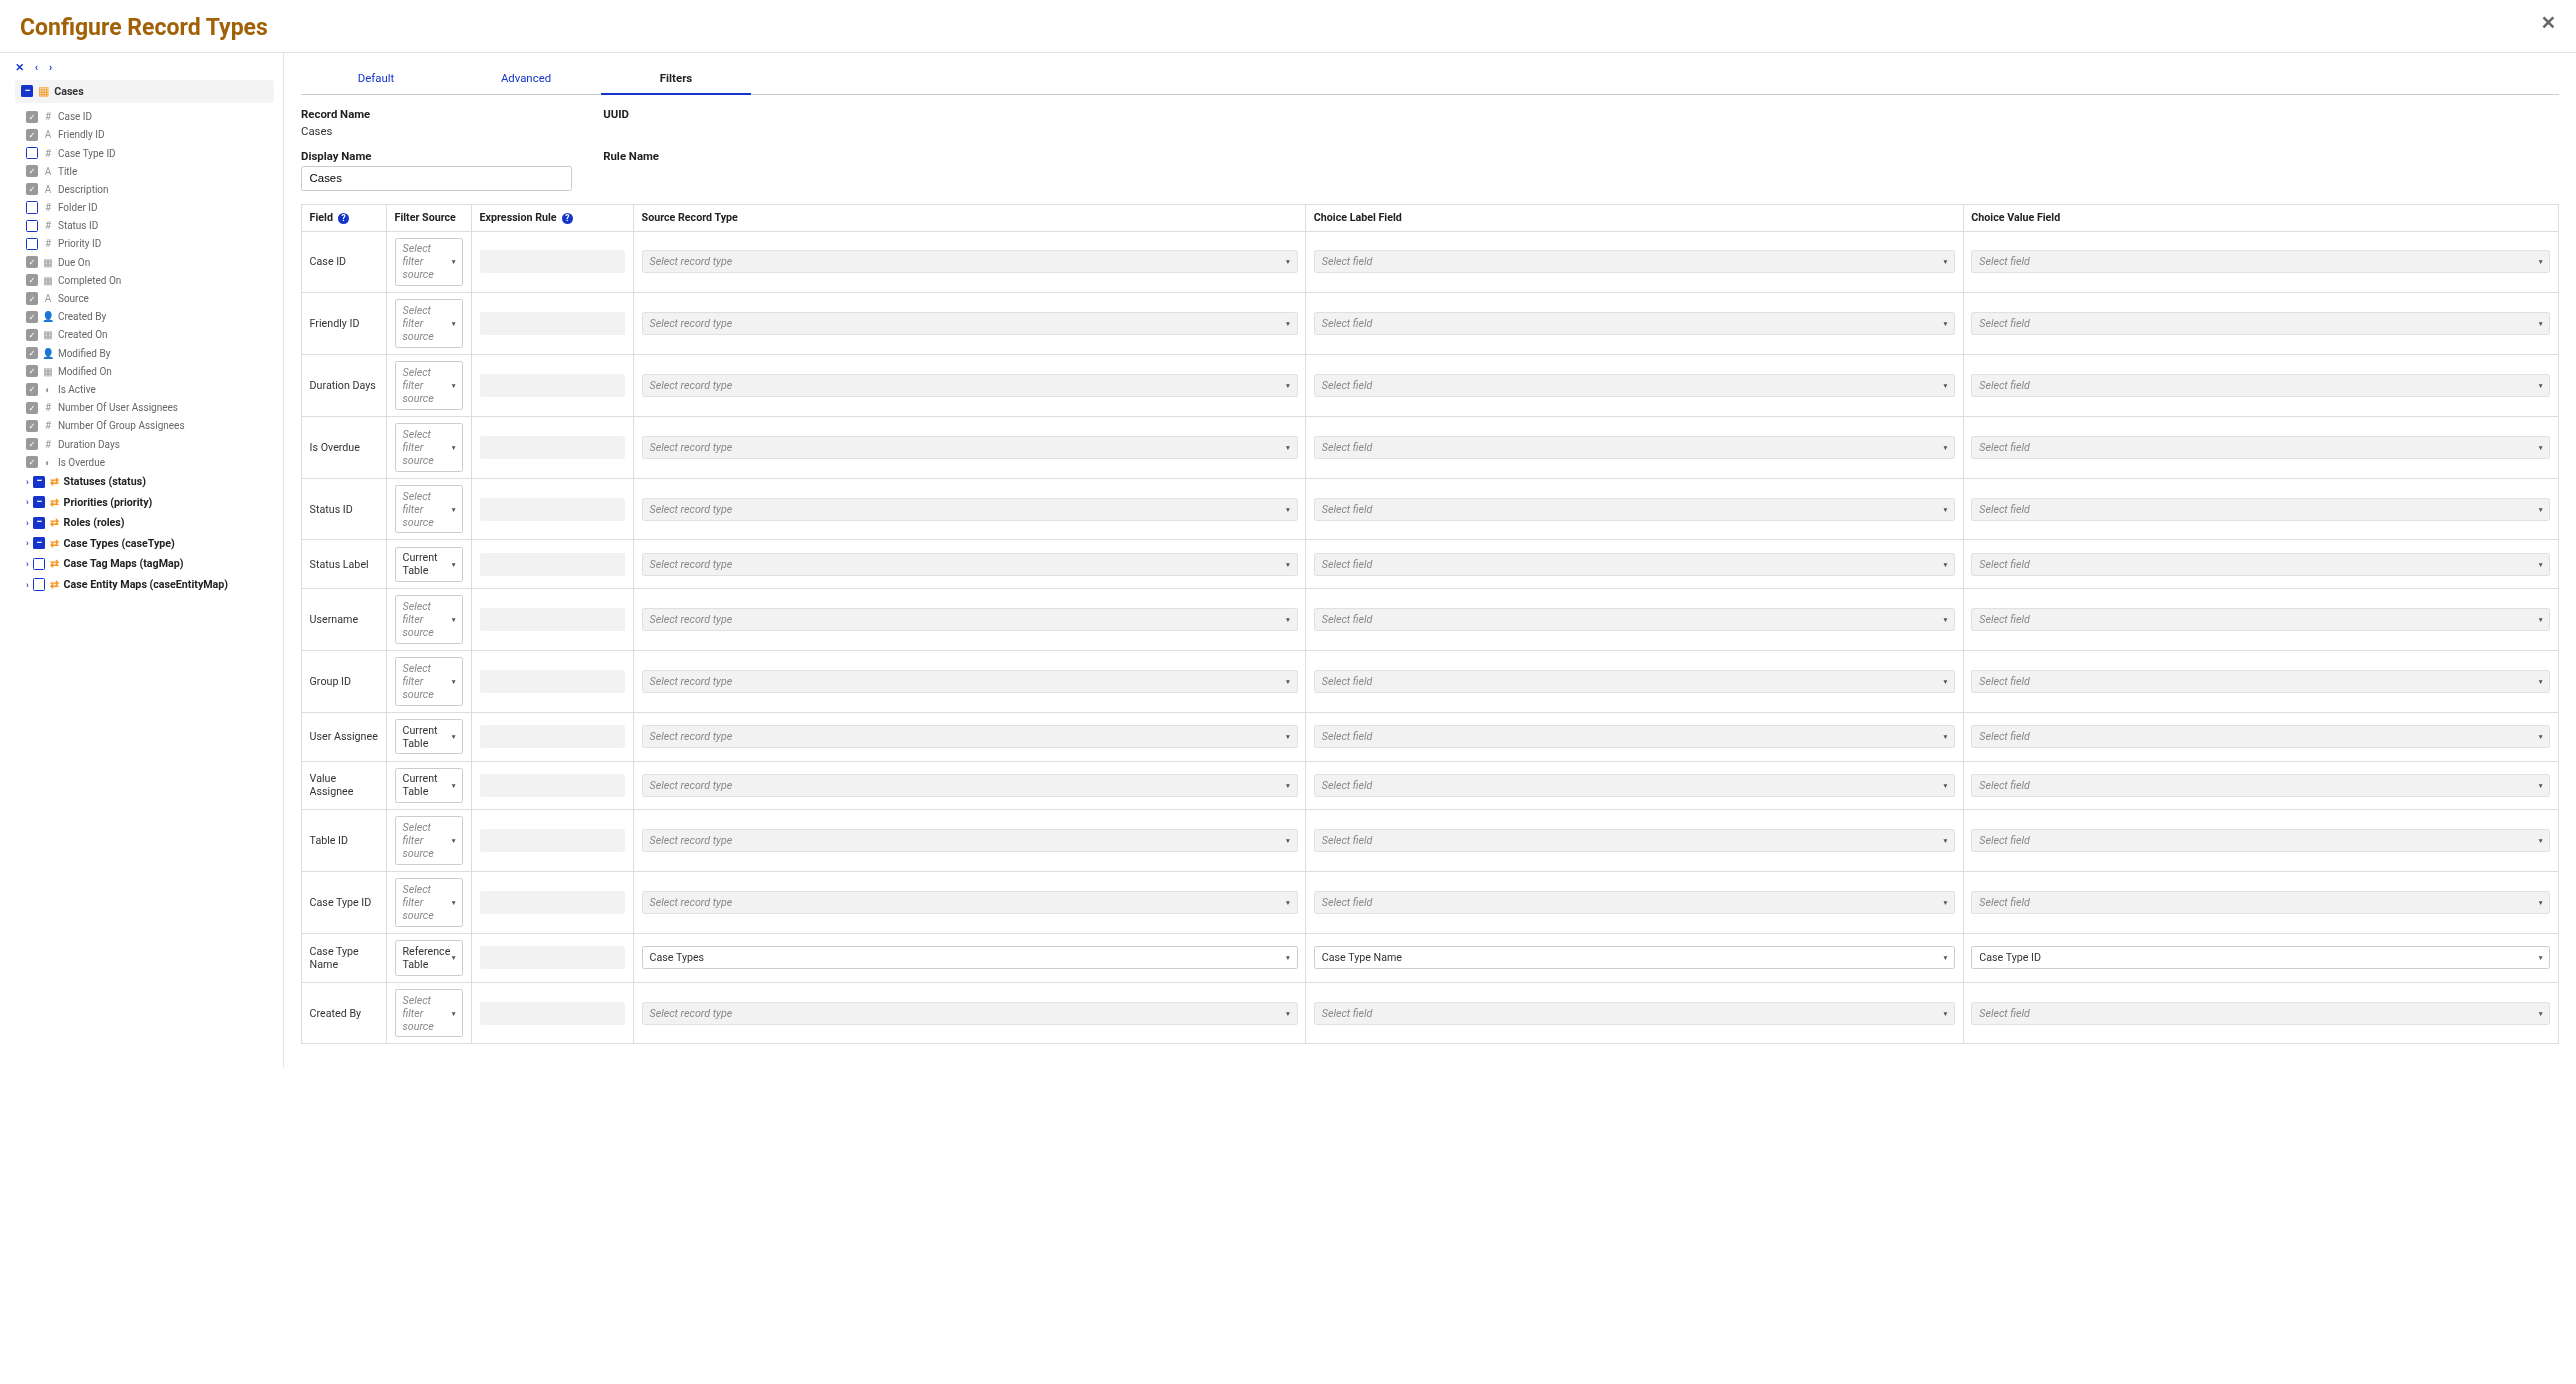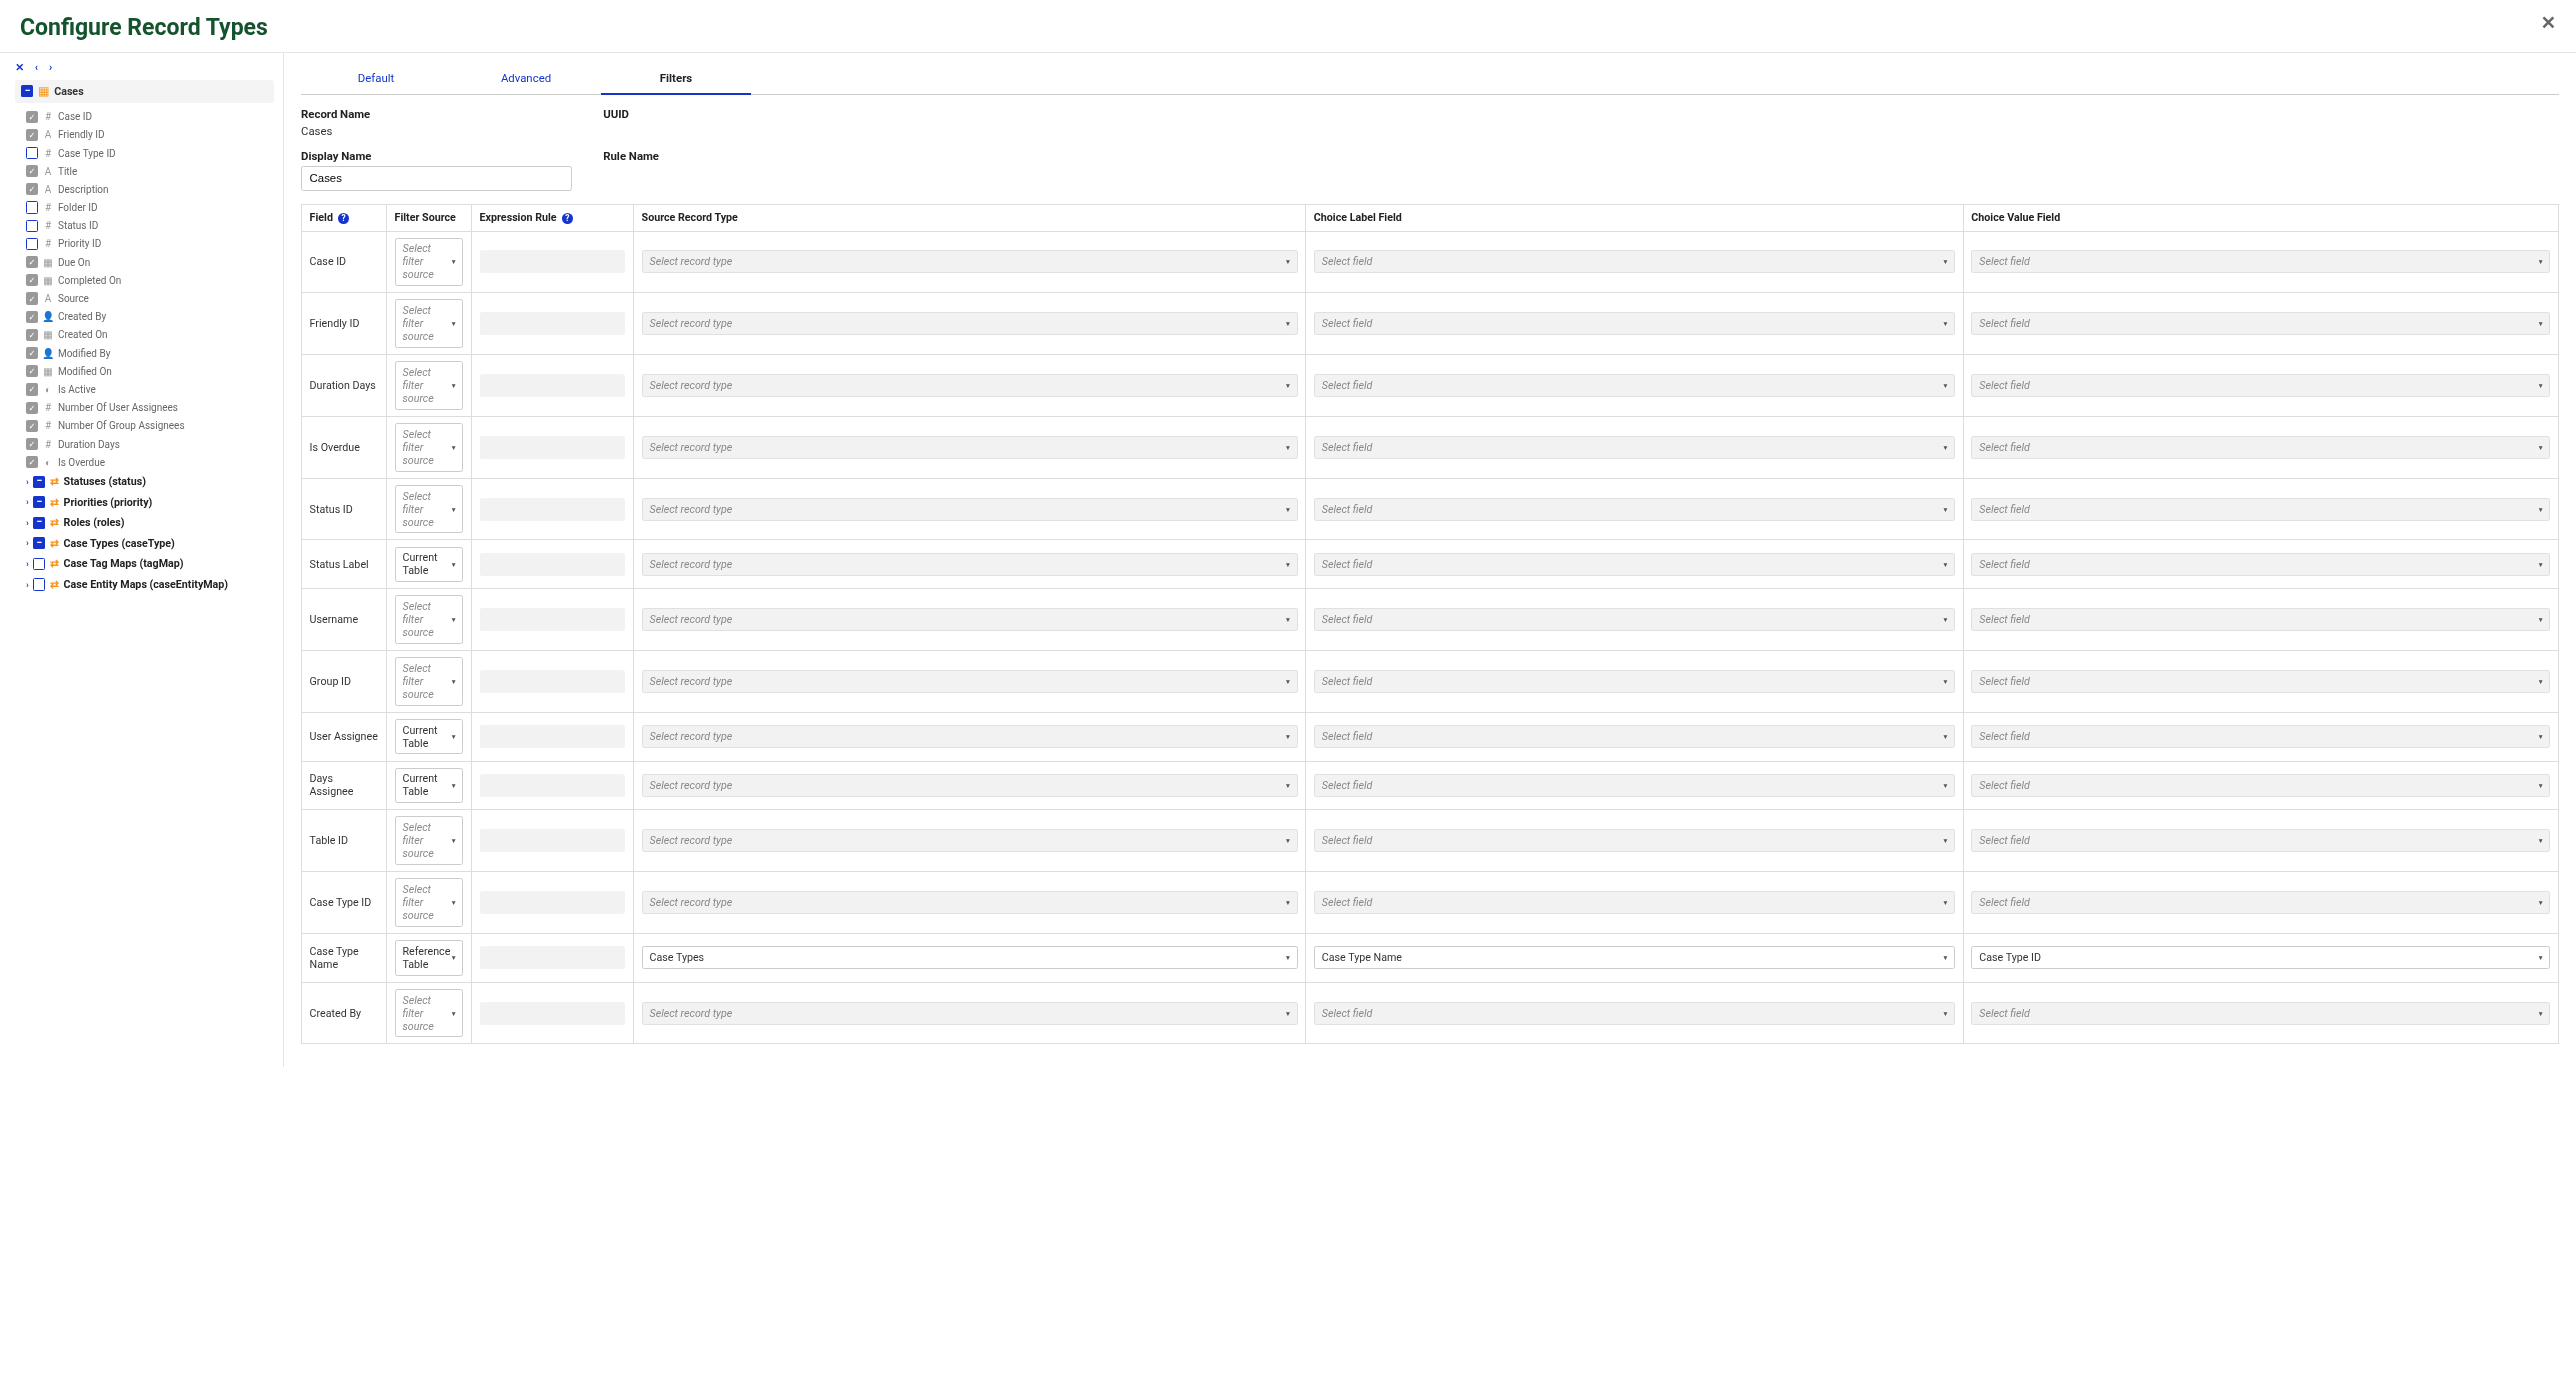--- a/index.html
+++ b/index.html
@@ -1,18 +1,18 @@
 <!DOCTYPE html>
 <html style="font-size:12.2px"><head>
 <meta charset="utf-8">
 <style>
 * { box-sizing: border-box; margin: 0; padding: 0; }
 body { font-family: -apple-system, BlinkMacSystemFont, "Segoe UI", Roboto, "Helvetica Neue", Arial, sans-serif; font-size: 10.7px; color: #333; background: #fff; }
 .header { padding: 13.7px 20px 11.4px; border-bottom: 0.8px solid #e5e5e5; display: flex; justify-content: space-between; align-items: flex-start; }
-.header h1 { font-size: 23px; font-weight: 700; color: #14532d; }
+.header h1 { font-size: 23px; font-weight: 700; color: #a16207; }
 .close-x { font-size: 18.3px; color: #666; cursor: pointer; font-weight: bold; line-height: 1; }
 .layout { display: flex; }
 .sidebar { width: 284px; border-right: 0.8px solid #e5e5e5; padding: 7.6px 9.1px 15.2px 15.2px; }
 .sb-nav { display: flex; gap: 10.7px; margin-bottom: 6.1px; align-items: center; }
 .sb-nav-x { color: #1434cb; font-size: 10.7px; cursor: pointer; font-weight: bold; }
 .sb-nav-arrow { color: #1434cb; font-size: 10.7px; cursor: pointer; font-weight: bold; }
 .tree-root { background: #f4f4f4; border-radius: 3px; padding: 4.6px 6.1px; display: flex; align-items: center; gap: 4.6px; margin-bottom: 4.6px; }
 .minus-box { width: 12.2px; height: 12.2px; background: #1434cb; color: #fff; display: inline-flex; align-items: center; justify-content: center; font-size: 10.7px; font-weight: bold; border-radius: 1.5px; line-height: 1; }
 .check-box-empty { width: 12.2px; height: 12.2px; border: 1.5px solid #1434cb; border-radius: 1.5px; display: inline-flex; align-items: center; justify-content: center; flex-shrink: 0; }
 .table-icon { color: #f7941d; font-size: 12.2px; }
@@ -511,21 +511,21 @@
               </div>
             </td>
             <td>
               <div class="dropdown disabled">
                 <span class="placeholder">Select field</span>
                 <span class="caret">▾</span>
               </div>
             </td>
           </tr>
           <tr>
-            <td>Days Assignee</td>
+            <td>Value Assignee</td>
             <td>
               <div class="dropdown">
                 <span>Current Table</span>
                 <span class="caret">▾</span>
               </div>
             </td>
             <td>
               <div class="expr-cell"></div>
             </td>
             <td>

